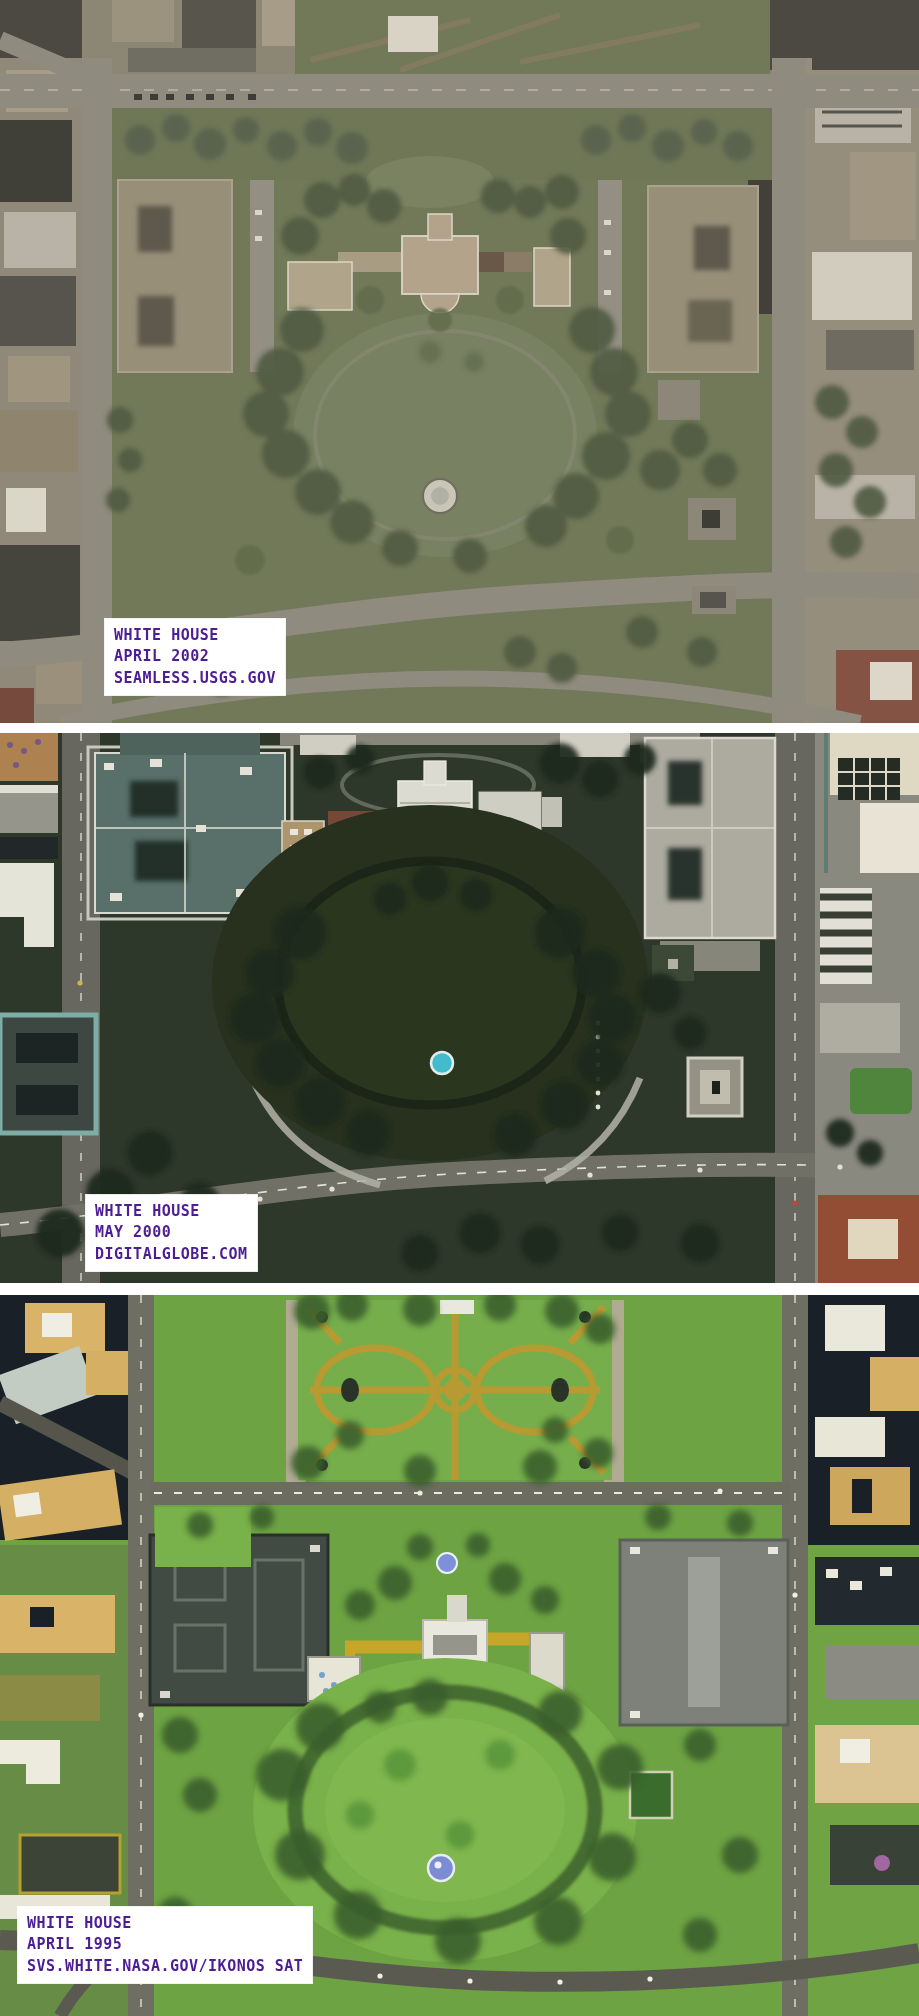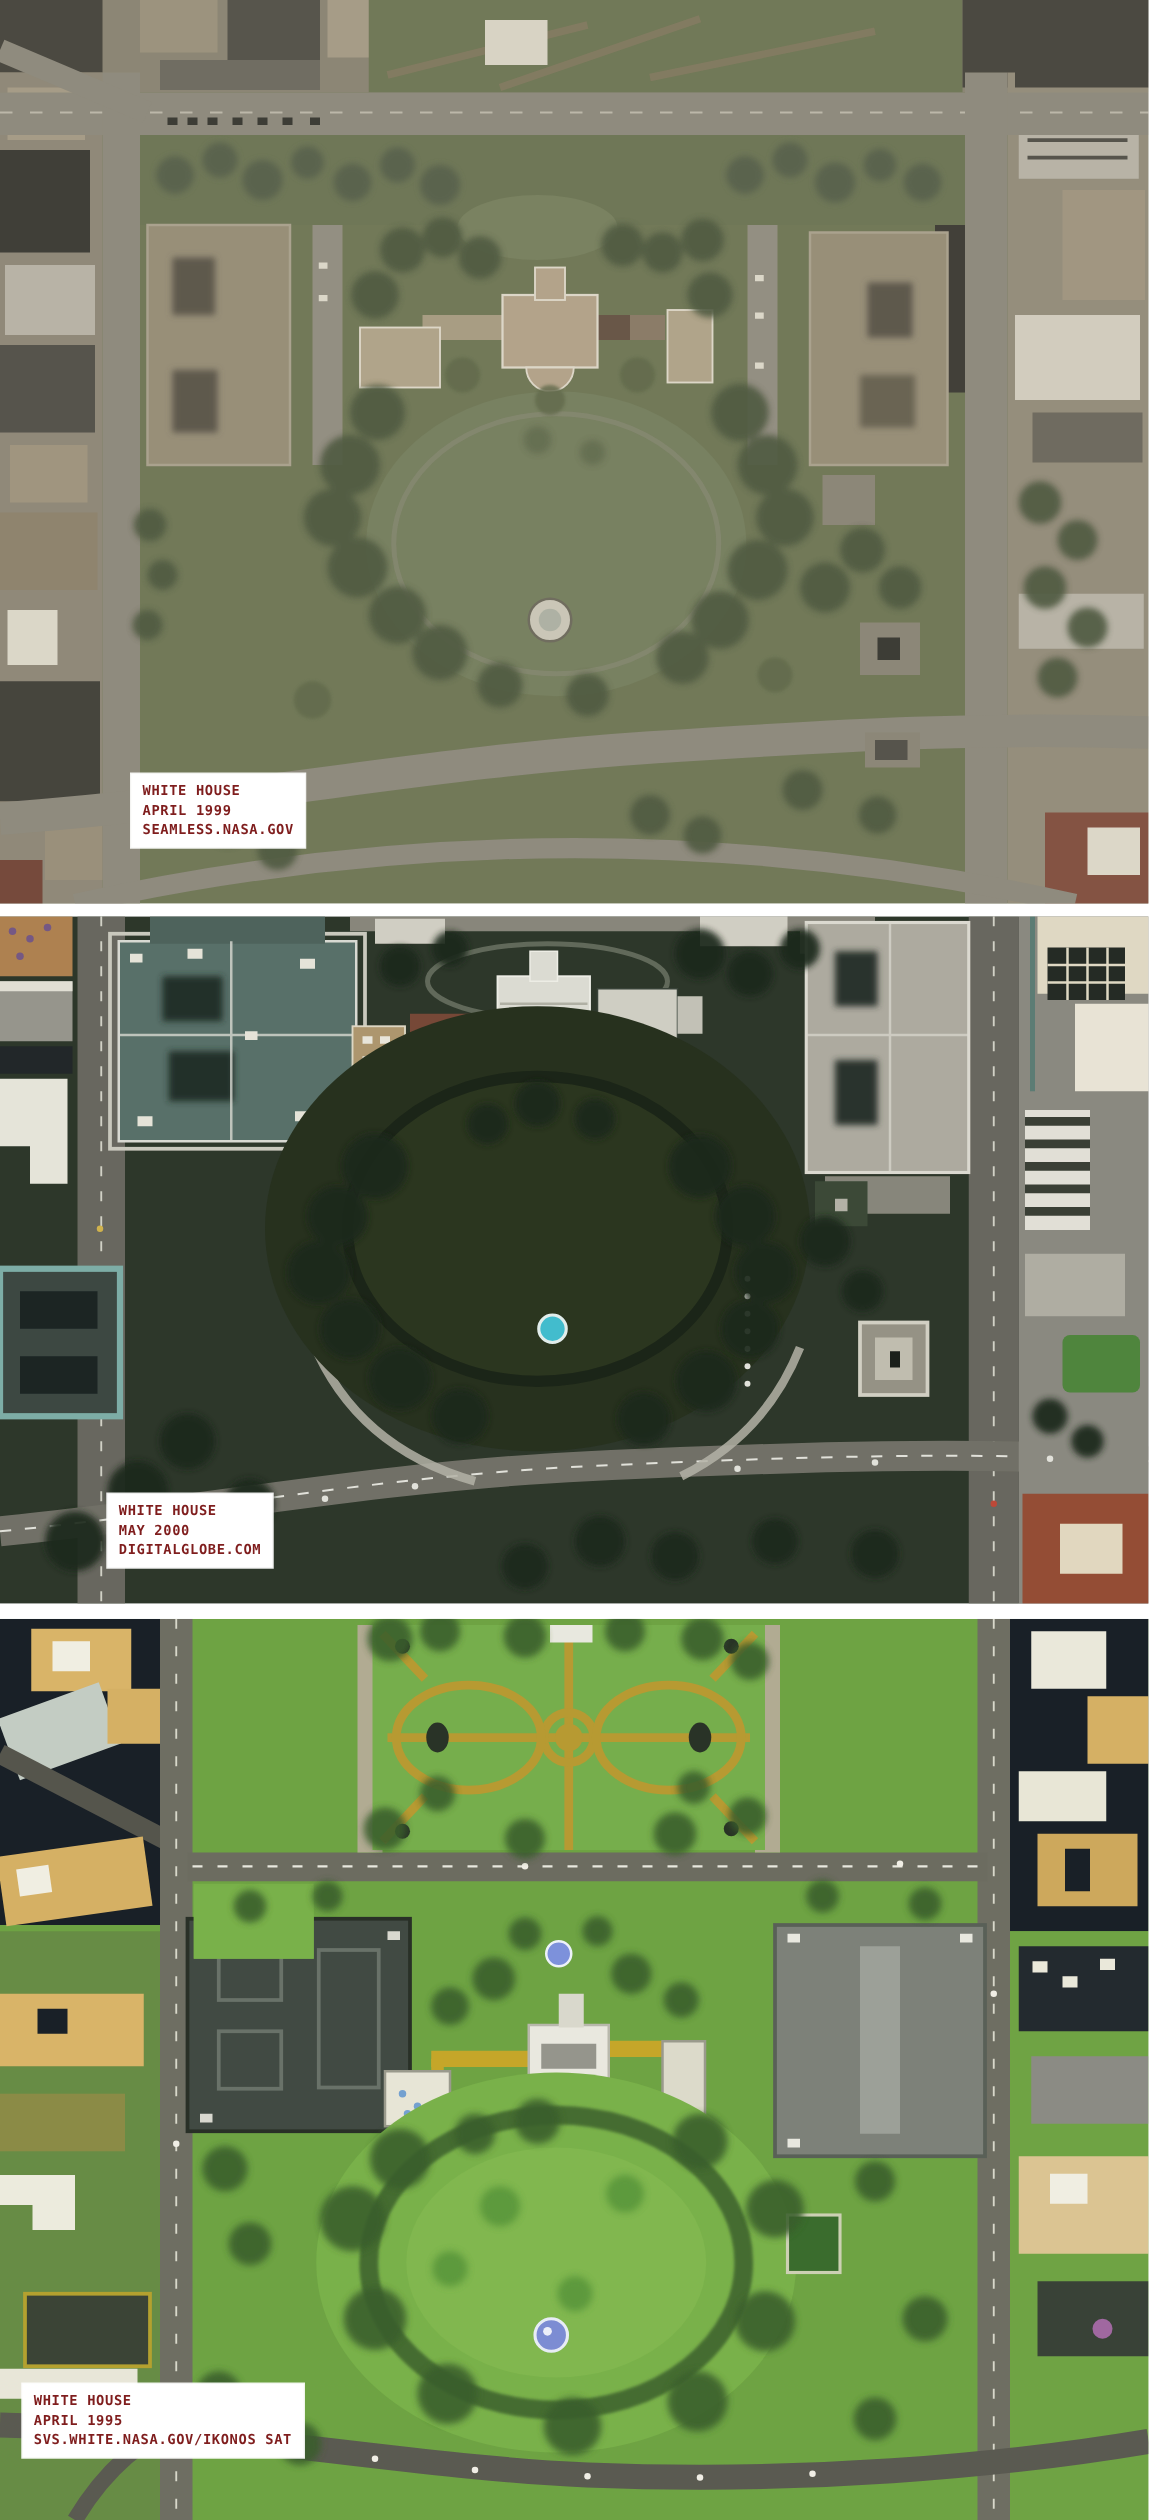--- a/index.html
+++ b/index.html
@@ -6,22 +6,22 @@
   #stage{position:relative;width:919px;height:2016px;background:#ffffff;overflow:hidden;
          font-family:"DejaVu Sans Mono","Liberation Mono",monospace;}
   .panel{position:absolute;left:0;width:919px;overflow:hidden;}
   .panel svg{display:block;width:100%;height:100%;}
   #panel-2002{top:0;height:723px;}
   #panel-2004{top:733px;height:550px;}
   #panel-2001{top:1295px;height:721px;}
   #panel-2002 svg{filter:saturate(.82) sepia(.06);}
   #panel-2004 svg{filter:saturate(.95) brightness(.97);}
   #panel-2001 svg{filter:saturate(1.18);}
-  .src-label{position:absolute;background:#ffffff;color:#7f1d1d;font-weight:700;
-             font-size:11px;line-height:1.42;letter-spacing:.5px;padding:6px 9px;
+  .src-label{position:absolute;background:#ffffff;color:#4c1d95;font-weight:700;
+             font-size:15px;line-height:1.42;letter-spacing:.5px;padding:6px 9px;
              white-space:pre;box-shadow:0 0 0 1px rgba(255,255,255,.9);}
   #label-2002{left:105px;top:619px;}
   #label-2004{left:86px;top:462px;}
   #label-2001{left:18px;top:612px;}
 </style>
 </head>
 <body>
 
 <div id="stage">
 
@@ -213,21 +213,21 @@
           <circle cx="720" cy="470" r="17"></circle>
       </g>
       <g fill="#5f6b45" opacity=".8" filter="url(#b1s)">
         <circle cx="370" cy="300" r="14"></circle>
           <circle cx="510" cy="300" r="14"></circle>
           <circle cx="440" cy="320" r="12"></circle>
           <circle cx="250" cy="560" r="15"></circle>
           <circle cx="620" cy="540" r="14"></circle>
       </g>
     </svg>
-    <div class="src-label" id="label-2002"><span>WHITE HOUSE</span><br><span>APRIL 1999</span><br><span>SEAMLESS.NASA.GOV</span></div>
+    <div class="src-label" id="label-2002"><span>WHITE HOUSE</span><br><span>APRIL 2002</span><br><span>SEAMLESS.USGS.GOV</span></div>
   </div>
 
   <div class="panel" id="panel-2004">
     <svg viewBox="0 0 919 550" preserveAspectRatio="none">
       <defs>
         <filter id="b2" x="-30%" y="-30%" width="160%" height="160%">
             <feGaussianBlur stdDeviation="2.6"></feGaussianBlur>
           </filter>
       </defs>
       <rect x="0" y="0" width="919" height="550" fill="#2e392b"></rect>

